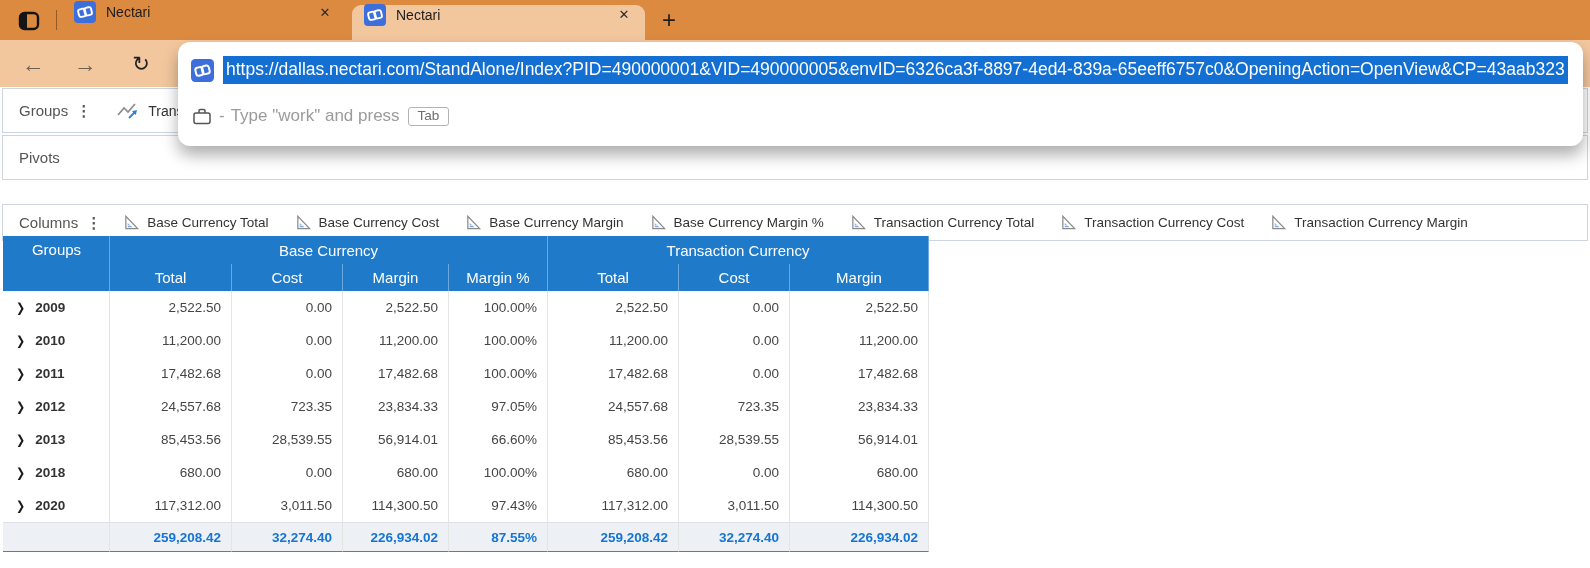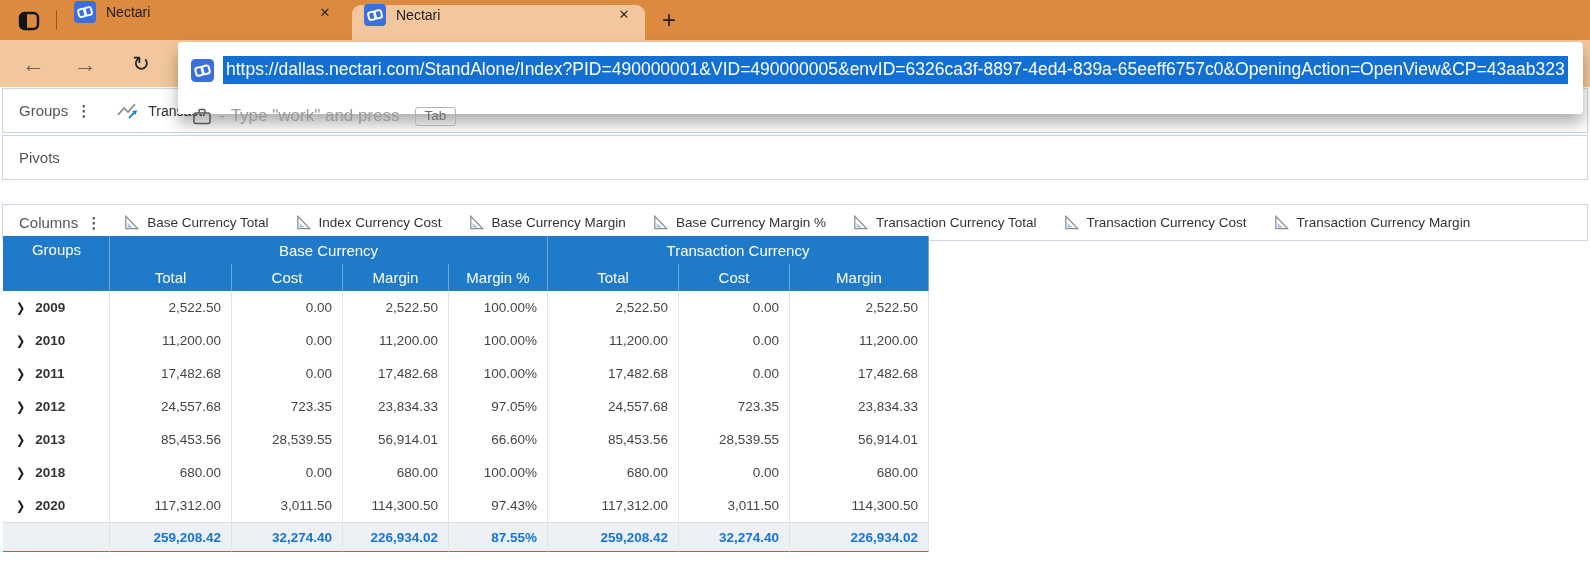--- a/index.html
+++ b/index.html
@@ -64,34 +64,34 @@
           justify-content:flex-end; padding-right:10px;
           border-right:1px solid #e4e4e4; background:#fff; }
   .cell.grp { justify-content:flex-start; padding-left:13px; gap:10px; cursor:pointer; }
   .cell.grp .chev { font-size:11px; color:#1b1b1b; transform:scaleY(1.15); }
   .cell.grp .yr { font-weight:700; color:#333; font-size:13.5px; }
   .cell.tot { background:#edf1f6; color:#1574d6; font-weight:700;
               border-top:1px solid #dcdfe6; border-bottom:1px solid #ef4444; }
   .pivot > :nth-child(1) { border-left:1px solid rgba(255,255,255,0); }
 
   
-  .omnibox { position:absolute; left:178px; top:42px; width:1405px; height:72px;
-             background:#fff; border-radius:4px;
+  .omnibox { position:absolute; left:178px; top:42px; width:1405px; height:104px;
+             background:#fff; border-radius:12px;
              box-shadow:0 9px 16px rgba(0,0,0,.32); z-index:50; }
   .omni-row { position:absolute; left:0; right:0; display:flex; align-items:center;
               padding-left:13px; cursor:pointer; }
   .omni-url { top:7px; height:42px; }
   .omni-search { top:52px; height:44px; }
   .omni-favicon { width:23px; height:23px; flex:0 0 23px; }
   .url-sel { margin-left:9px; background:#146fd3; color:#fff; font-size:17.5px;
              padding:3px 3px 4px 3px; white-space:nowrap; overflow:hidden; max-width:1352px; }
   .search-text { margin-left:12px; font-size:17px; color:#2b2b2b; white-space:nowrap; }
   .search-sep { color:#9b9b9b; margin:0 6px; font-size:17px; }
   .search-hint { color:#9b9b9b; font-size:17px; }
-  .key-badge { display:inline-block; margin-left:15px; border:1px solid #b3b3b3;
+  .key-badge { display:inline-block; margin-left:8px; border:1px solid #b3b3b3;
                border-radius:3px; padding:0px 9px 2px 9px; font-size:13.5px; color:#6e6e6e; }
   .briefcase { width:22px; height:22px; flex:0 0 22px; }
 </style>
 </head>
 <body>
 
 <div class="tabstrip">
   <div class="tab-actions">
     <svg width="24" height="24" viewBox="0 0 24 24">
       <rect x="3" y="4" width="18" height="16" rx="4.5" fill="none" stroke="#141414" stroke-width="2.4"></rect>
@@ -163,21 +163,21 @@
         </svg>
         <span>Base Currency Total</span>
       </div>
 
       <div class="chip">
         <svg width="17" height="17" viewBox="0 0 18 18">
           <path d="M3 2.5 L3 15.5 L15.5 15.5 Z" fill="#ffffff" stroke="#8a8a8a" stroke-width="1.3"></path>
           <path d="M5 9.5 L5 14 L10 14 Z" fill="#7fa8d9"></path>
           <line x1="5" y1="12" x2="8.2" y2="12" stroke="#ffffff" stroke-width="0.8"></line>
         </svg>
-        <span>Index Currency Cost</span>
+        <span>Base Currency Cost</span>
       </div>
 
       <div class="chip">
         <svg width="17" height="17" viewBox="0 0 18 18">
           <path d="M3 2.5 L3 15.5 L15.5 15.5 Z" fill="#ffffff" stroke="#8a8a8a" stroke-width="1.3"></path>
           <path d="M5 9.5 L5 14 L10 14 Z" fill="#7fa8d9"></path>
           <line x1="5" y1="12" x2="8.2" y2="12" stroke="#ffffff" stroke-width="0.8"></line>
         </svg>
         <span>Base Currency Margin</span>
       </div>

